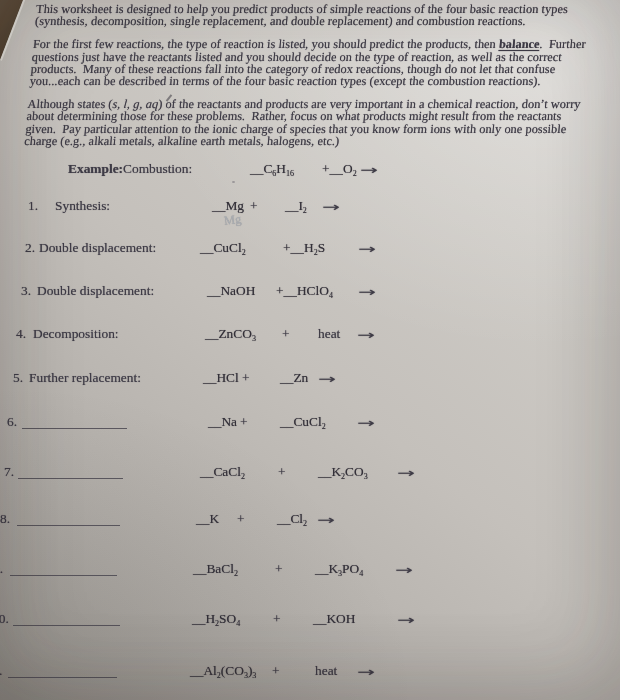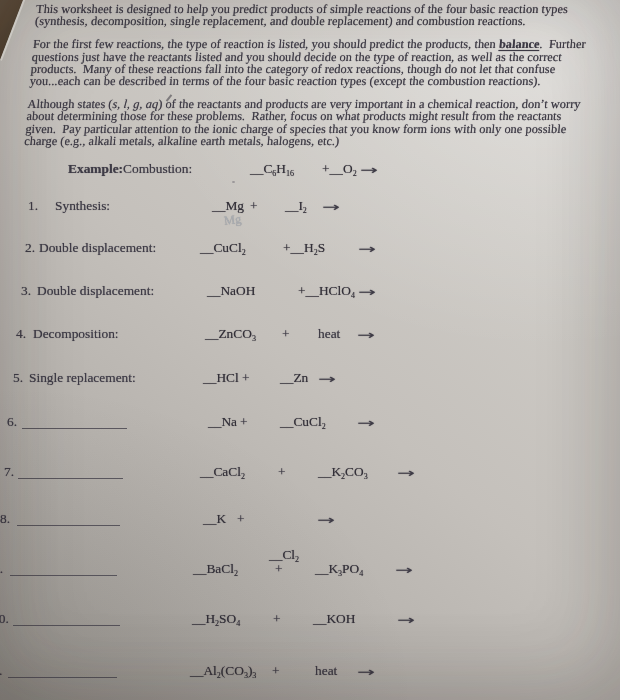--- a/index.html
+++ b/index.html
@@ -85,34 +85,34 @@
           <span class="tok txt" style="left: 25px;">2.</span>
           <span class="tok txt" style="left: 39px;">Double displacement:</span>
           <span class="tok formula" style="left: 200px;"><span>__</span><span>CuCl</span><sub>2</sub></span>
           <span class="tok formula" style="left: 283px; text-align: right;"><span>+__</span><span>H</span><sub>2</sub><span>S</span></span>
           <span class="tok arrow" style="left: 358px;">→</span>
         </div>
         <div class="row" style="top: 283px;">
           <span class="tok txt" style="left: 21px;">3.</span>
           <span class="tok txt" style="left: 37px;">Double displacement:</span>
           <span class="tok formula" style="left: 207px;"><span>__</span><span>NaOH</span></span>
-          <span class="tok formula" style="left: 298px;"><span>+__</span><span>HClO</span><sub>4</sub></span>
+          <span class="tok formula" style="left: 276px;"><span>+__</span><span>HClO</span><sub>4</sub></span>
           <span class="tok arrow" style="left: 358px;">→</span>
         </div>
         <div class="row" style="top: 326px;">
           <span class="tok txt" style="left: 16px;">4.</span>
           <span class="tok txt" style="left: 33px;">Decomposition:</span>
           <span class="tok formula" style="left: 205px;"><span>__</span><span>ZnCO</span><sub>3</sub></span>
           <span class="tok txt" style="left: 282px;">+</span>
           <span class="tok txt" style="left: 318px;">heat</span>
           <span class="tok arrow" style="left: 357px;">→</span>
         </div>
         <div class="row" style="top: 370px;">
           <span class="tok txt" style="left: 13px;">5.</span>
-          <span class="tok txt" style="left: 29px;">Single replacement:</span>
+          <span class="tok txt" style="left: 29px;">Further replacement:</span>
           <span class="tok formula" style="left: 203px;"><span>__</span><span>HCl</span></span>
           <span class="tok txt" style="left: 242px;">+</span>
           <span class="tok formula" style="left: 280px;"><span>__</span><span>Zn</span></span>
           <span class="tok arrow" style="left: 318px;">→</span>
         </div>
         <div class="row" style="top: 414px;">
           <span class="tok txt" style="left: 7px;">6.</span>
           <span class="tok blankline" style="left: 22px; width: 105px;"></span>
           <span class="tok formula" style="left: 208px;"><span>__</span><span>Na</span></span>
           <span class="tok txt" style="left: 240px;">+</span>
@@ -123,23 +123,23 @@
           <span class="tok txt" style="left: 4px;">7.</span>
           <span class="tok blankline" style="left: 18px; width: 105px;"></span>
           <span class="tok formula" style="left: 200px;"><span>__</span><span>CaCl</span><sub>2</sub></span>
           <span class="tok txt" style="left: 278px;">+</span>
           <span class="tok formula" style="left: 318px;"><span>__</span><span>K</span><sub>2</sub><span>CO</span><sub>3</sub></span>
           <span class="tok arrow" style="left: 397px;">→</span>
         </div>
         <div class="row" style="top: 511px;">
           <span class="tok txt" style="left: 0px;">8.</span>
           <span class="tok blankline" style="left: 17px; width: 103px;"></span>
-          <span class="tok formula" style="left: 203px; font-family: Liberation Serif, serif;"><span>__</span><span>K</span></span>
+          <span class="tok formula" style="left: 196px; font-family: Liberation Serif, serif;"><span>__</span><span>K</span></span>
           <span class="tok txt" style="left: 237px;">+</span>
-          <span class="tok formula" style="left: 269px; margin-top: 36px;"><span>__</span><span>Cl</span><sub>2</sub></span>
+          <span class="tok formula" style="left: 277px;"><span>__</span><span>Cl</span><sub>2</sub></span>
           <span class="tok arrow" style="left: 317px;">→</span>
         </div>
         <div class="row" style="top: 561px;">
           <span class="tok txt" style="left: -7px;">9.</span>
           <span class="tok blankline" style="left: 10px; width: 107px;"></span>
           <span class="tok formula" style="left: 193px;"><span>__</span><span>BaCl</span><sub>2</sub></span>
           <span class="tok txt" style="left: 275px;">+</span>
           <span class="tok formula" style="left: 315px;"><span>__</span><span>K</span><sub>3</sub><span>PO</span><sub>4</sub></span>
           <span class="tok arrow" style="left: 395px;">→</span>
         </div>

